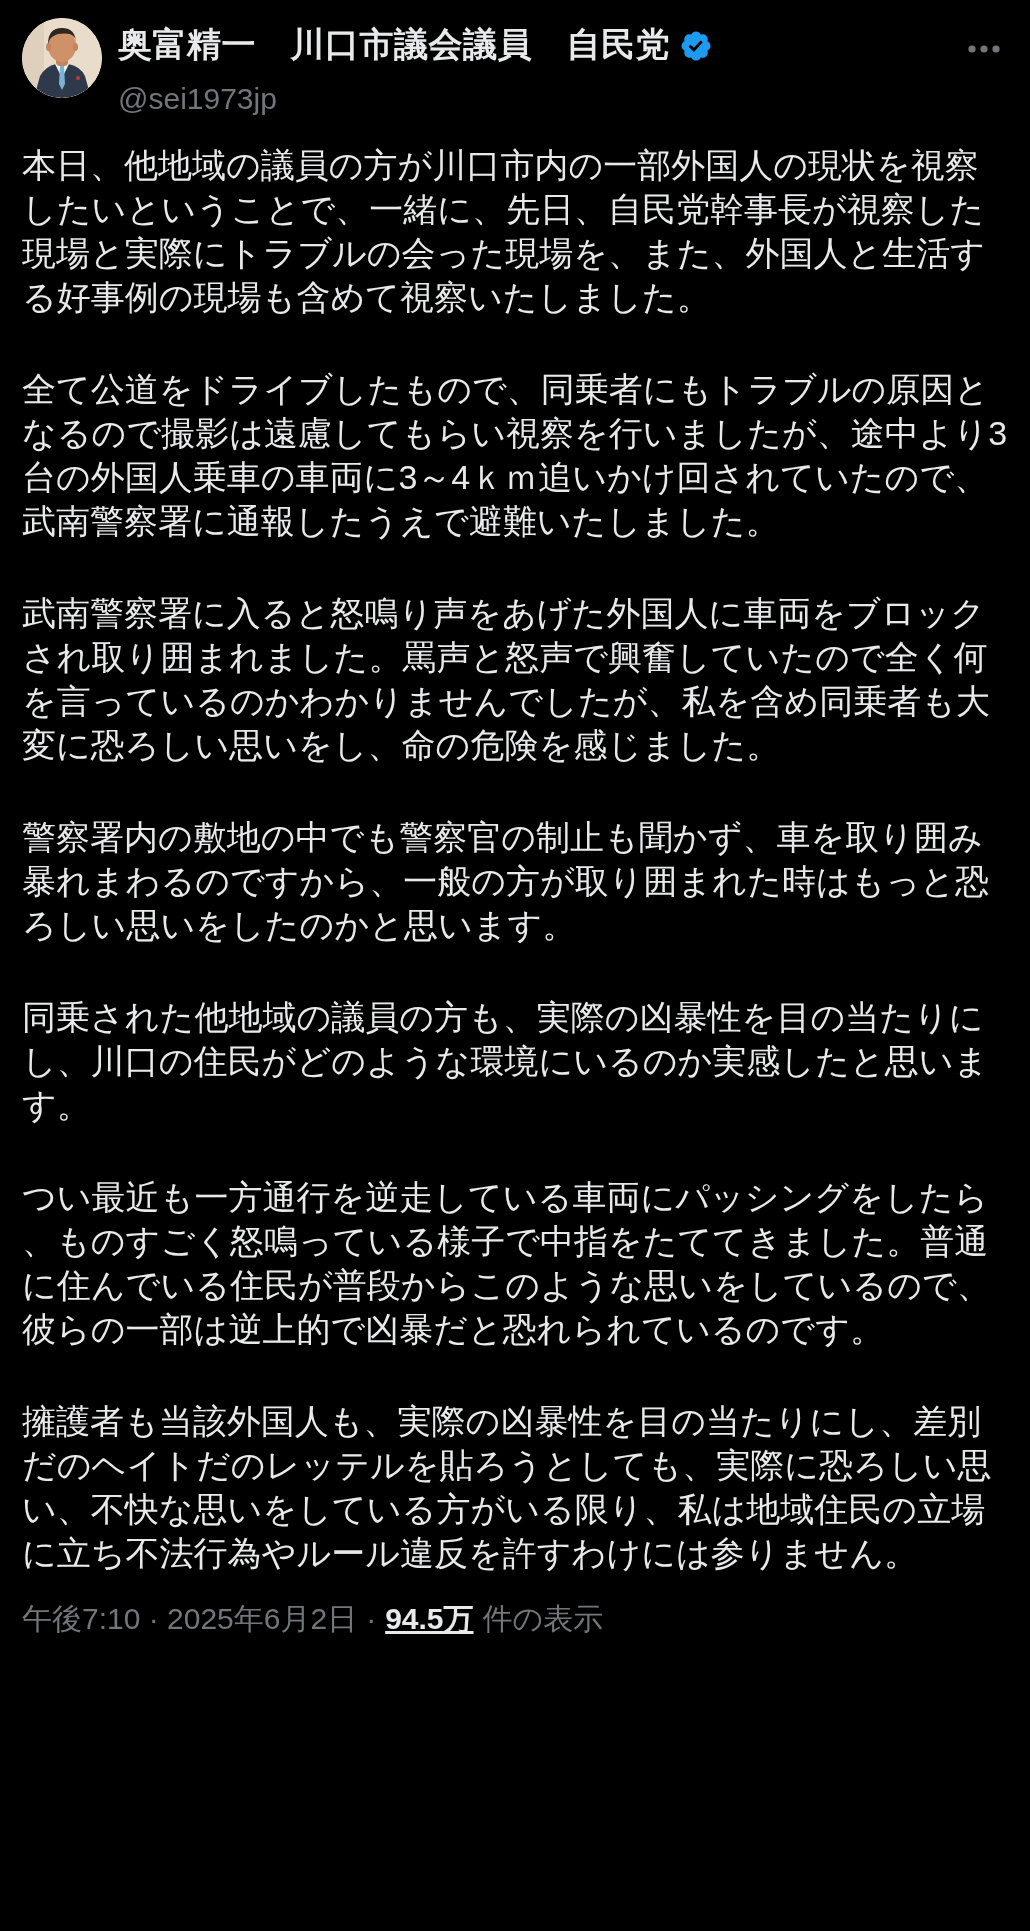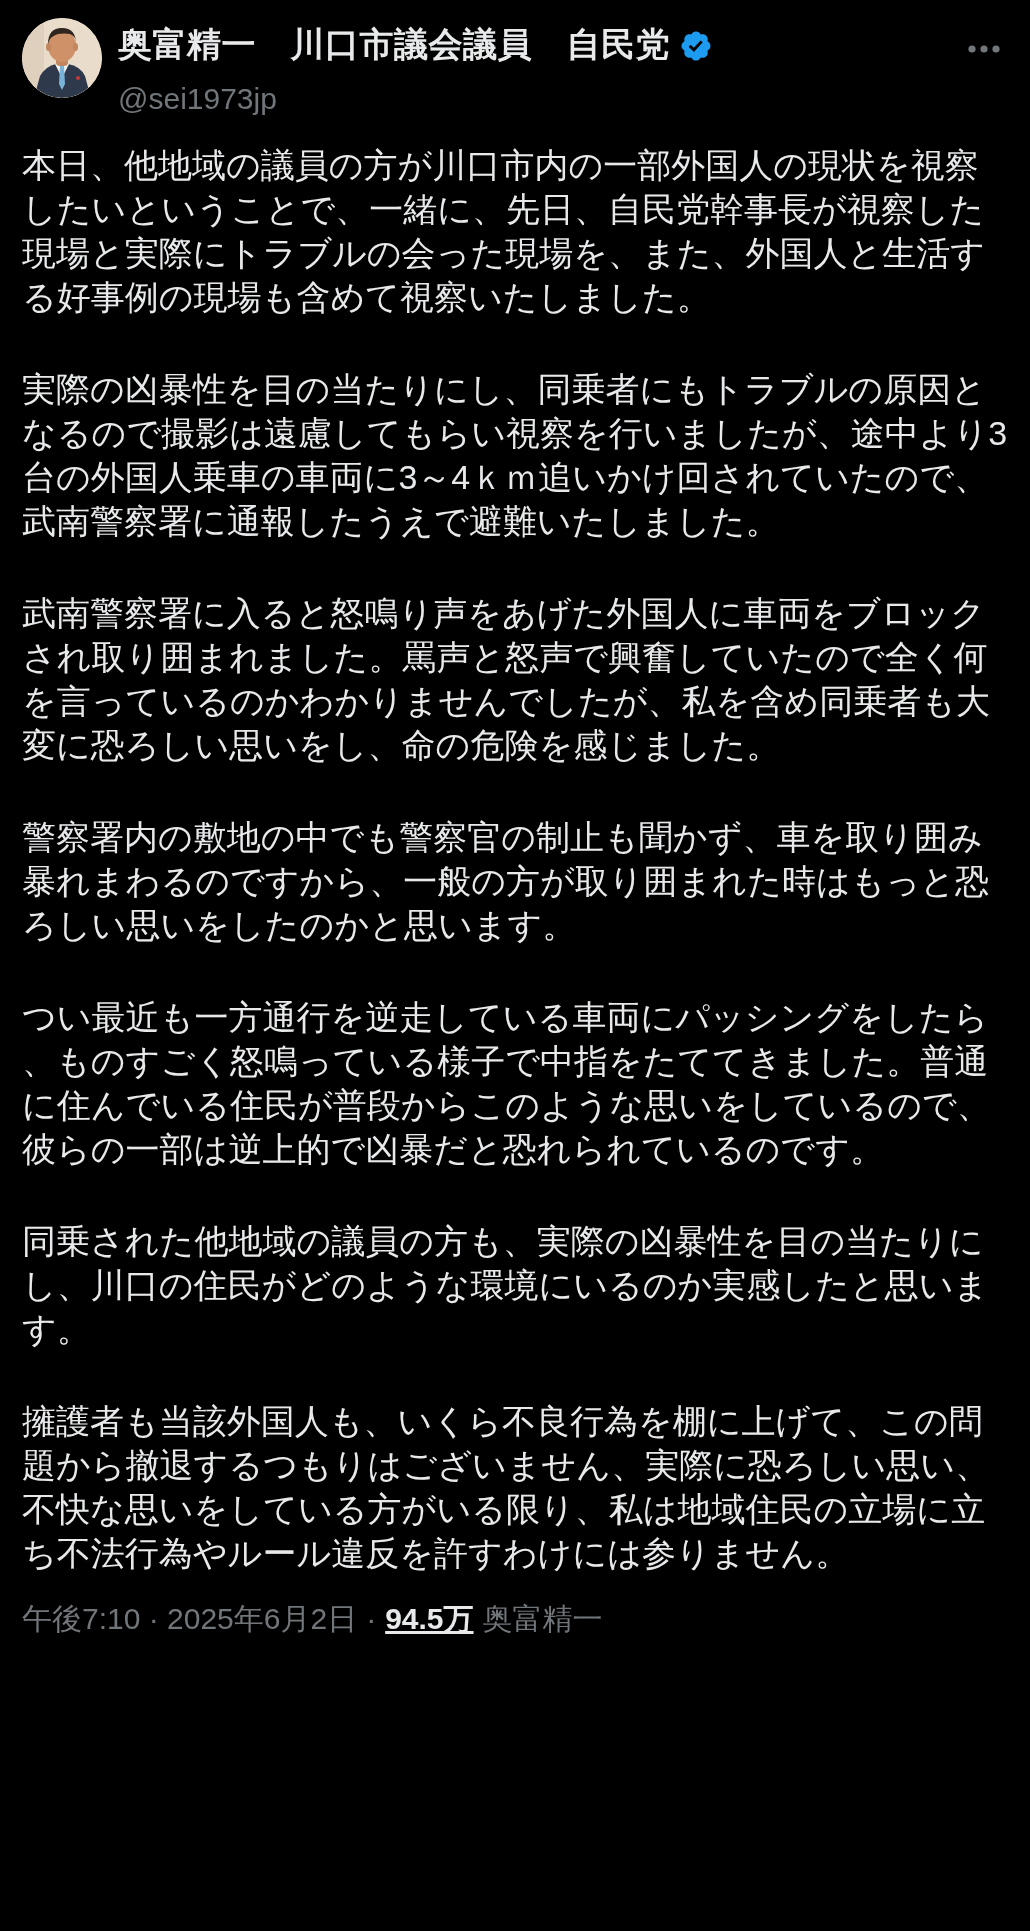--- a/index.html
+++ b/index.html
@@ -162,34 +162,34 @@
         <circle cx="29" cy="5" r="3.6" fill="#71767b"></circle>
       </svg>
     </div>
 
   </div>
 
   <div class="tweet-body">
 
       <p>本日、他地域の議員の方が川口市内の一部外国人の現状を視察したいということで、一緒に、先日、自民党幹事長が視察した現場と実際にトラブルの会った現場を、また、外国人と生活する好事例の現場も含めて視察いたしました。</p>
 
-      <p>実際の凶暴性を目の当たりにし、同乗者にもトラブルの原因となるので撮影は遠慮してもらい視察を行いましたが、途中より3台の外国人乗車の車両に3～4ｋｍ追いかけ回されていたので、武南警察署に通報したうえで避難いたしました。</p>
+      <p>全て公道をドライブしたもので、同乗者にもトラブルの原因となるので撮影は遠慮してもらい視察を行いましたが、途中より3台の外国人乗車の車両に3～4ｋｍ追いかけ回されていたので、武南警察署に通報したうえで避難いたしました。</p>
 
       <p>武南警察署に入ると怒鳴り声をあげた外国人に車両をブロックされ取り囲まれました。罵声と怒声で興奮していたので全く何を言っているのかわかりませんでしたが、私を含め同乗者も大変に恐ろしい思いをし、命の危険を感じました。</p>
 
       <p>警察署内の敷地の中でも警察官の制止も聞かず、車を取り囲み暴れまわるのですから、一般の方が取り囲まれた時はもっと恐ろしい思いをしたのかと思います。</p>
 
+      <p>同乗された他地域の議員の方も、実際の凶暴性を目の当たりにし、川口の住民がどのような環境にいるのか実感したと思います。</p>
+
       <p>つい最近も一方通行を逆走している車両にパッシングをしたら、ものすごく怒鳴っている様子で中指をたててきました。普通に住んでいる住民が普段からこのような思いをしているので、彼らの一部は逆上的で凶暴だと恐れられているのです。</p>
 
-      <p>同乗された他地域の議員の方も、実際の凶暴性を目の当たりにし、川口の住民がどのような環境にいるのか実感したと思います。</p>
-
-      <p>擁護者も当該外国人も、いくら不良行為を棚に上げて、この問題から撤退するつもりはございません、実際に恐ろしい思い、不快な思いをしている方がいる限り、私は地域住民の立場に立ち不法行為やルール違反を許すわけには参りません。</p>
+      <p>擁護者も当該外国人も、実際の凶暴性を目の当たりにし、差別だのヘイトだのレッテルを貼ろうとしても、実際に恐ろしい思い、不快な思いをしている方がいる限り、私は地域住民の立場に立ち不法行為やルール違反を許すわけには参りません。</p>
 
     </div>
 
   <div class="meta">
     <span>午後7:10 · 2025年6月2日</span>
     <span>·</span>
     <span class="views-count">94.5万</span>
-    <span>奥富精一</span>
+    <span>件の表示</span>
   </div>
 
 </div>
 
 </body></html>

